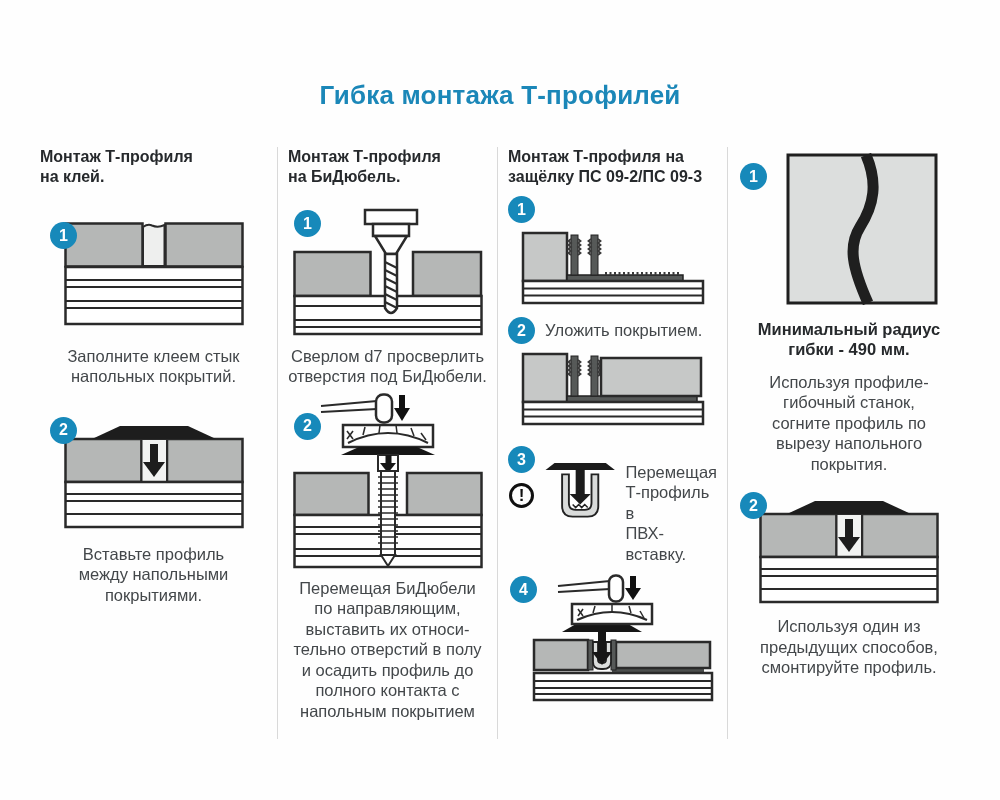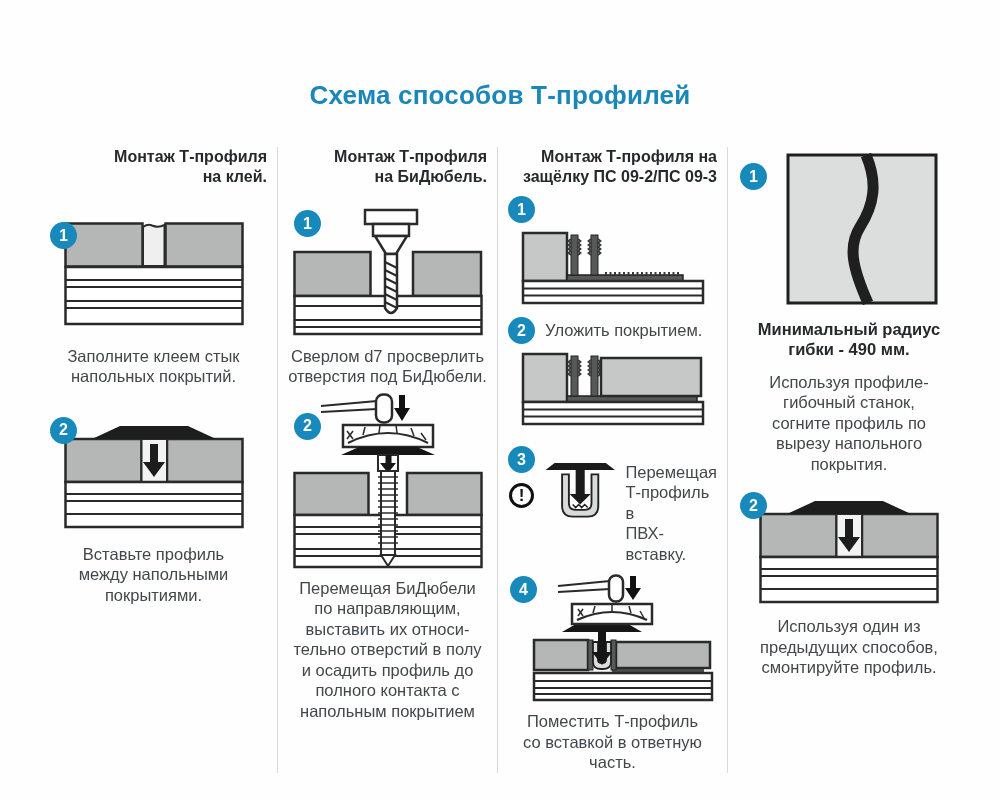--- a/index.html
+++ b/index.html
@@ -22,21 +22,21 @@
     display:grid;
     grid-template-columns:247px 220px 230px 243px;
     width:940px;
     margin:36px auto 0;
     min-height:592px;
   }
   .col { position:relative; padding:0 10px; }
   .col + .col { border-left:1px solid #d9d9d9; }
   .col-h {
     font-size:16px; font-weight:bold; color:#26292c;
-    text-align:right; line-height:1.22; white-space:pre-line;
+    text-align:left; line-height:1.22; white-space:pre-line;
   }
   .cap {
     font-size:16.5px; color:#43474a; text-align:center;
     line-height:1.24; white-space:pre-line; margin-top:10px;
   }
   .cap.left { text-align:left; margin-top:0; }
   .note {
     font-size:16.5px; font-weight:bold; color:#26292c; text-align:center;
     line-height:1.24; white-space:pre-line; margin-top:14px;
   }
@@ -55,21 +55,21 @@
   }
   .step { position:relative; }
   .diag { display:block; margin:0 auto; }
   .row { display:flex; align-items:flex-start; gap:10px; }
   .stack-col { display:flex; flex-direction:column; align-items:center; gap:10px; }
 </style>
 </head>
 <body>
 
 <div class="page">
-  <h1 class="title">Схема способов Т-профилей</h1>
+  <h1 class="title">Гибка монтажа Т-профилей</h1>
 
   <div class="grid">
 
     <div class="col">
       <h3 class="col-h">Монтаж Т-профиля
 на клей.</h3>
 
       <div class="step" style="margin-top:8px;">
         <div class="badge abs" style="left:10px; top:0;">1</div>
         <svg class="diag" width="180" height="104" viewBox="0 0 180 104" style="margin-top:36px;">
@@ -289,23 +289,20 @@
           <g>
             <line x1="26" y1="12" x2="78" y2="7" stroke="#2a2a2a" stroke-width="2"></line>
             <line x1="26" y1="18" x2="78" y2="15" stroke="#2a2a2a" stroke-width="2"></line>
             <rect x="77" y="1.5" width="14" height="26" rx="6.5" fill="#ffffff" stroke="#2a2a2a" stroke-width="2.5"></rect>
           </g>
           <g>
             <rect x="98" y="2" width="6" height="13" fill="#111111"></rect>
             <polygon points="93,14 109,14 101,26" fill="#111111"></polygon>
           </g>
         </svg>
-        <p class="cap" style="margin-top:9px;">Поместить Т-профиль
-со вставкой в ответную
-часть.</p>
       </div>
     </div>
 
     <div class="col">
 
       <div class="step" style="margin-top:6px;">
         <div class="badge abs" style="left:2px; top:10px;">1</div>
         <svg class="diag" width="152" height="152" viewBox="0 0 152 152" style="margin-left:48px;">
           <rect x="2" y="2" width="148" height="148" fill="#dcdedd" stroke="#1f1f1f" stroke-width="3"></rect>
           <path d="M80 2 C92 30 88 52 74 74 C62 93 66 114 82 150" fill="none" stroke="#1f1f1f" stroke-width="11"></path>

